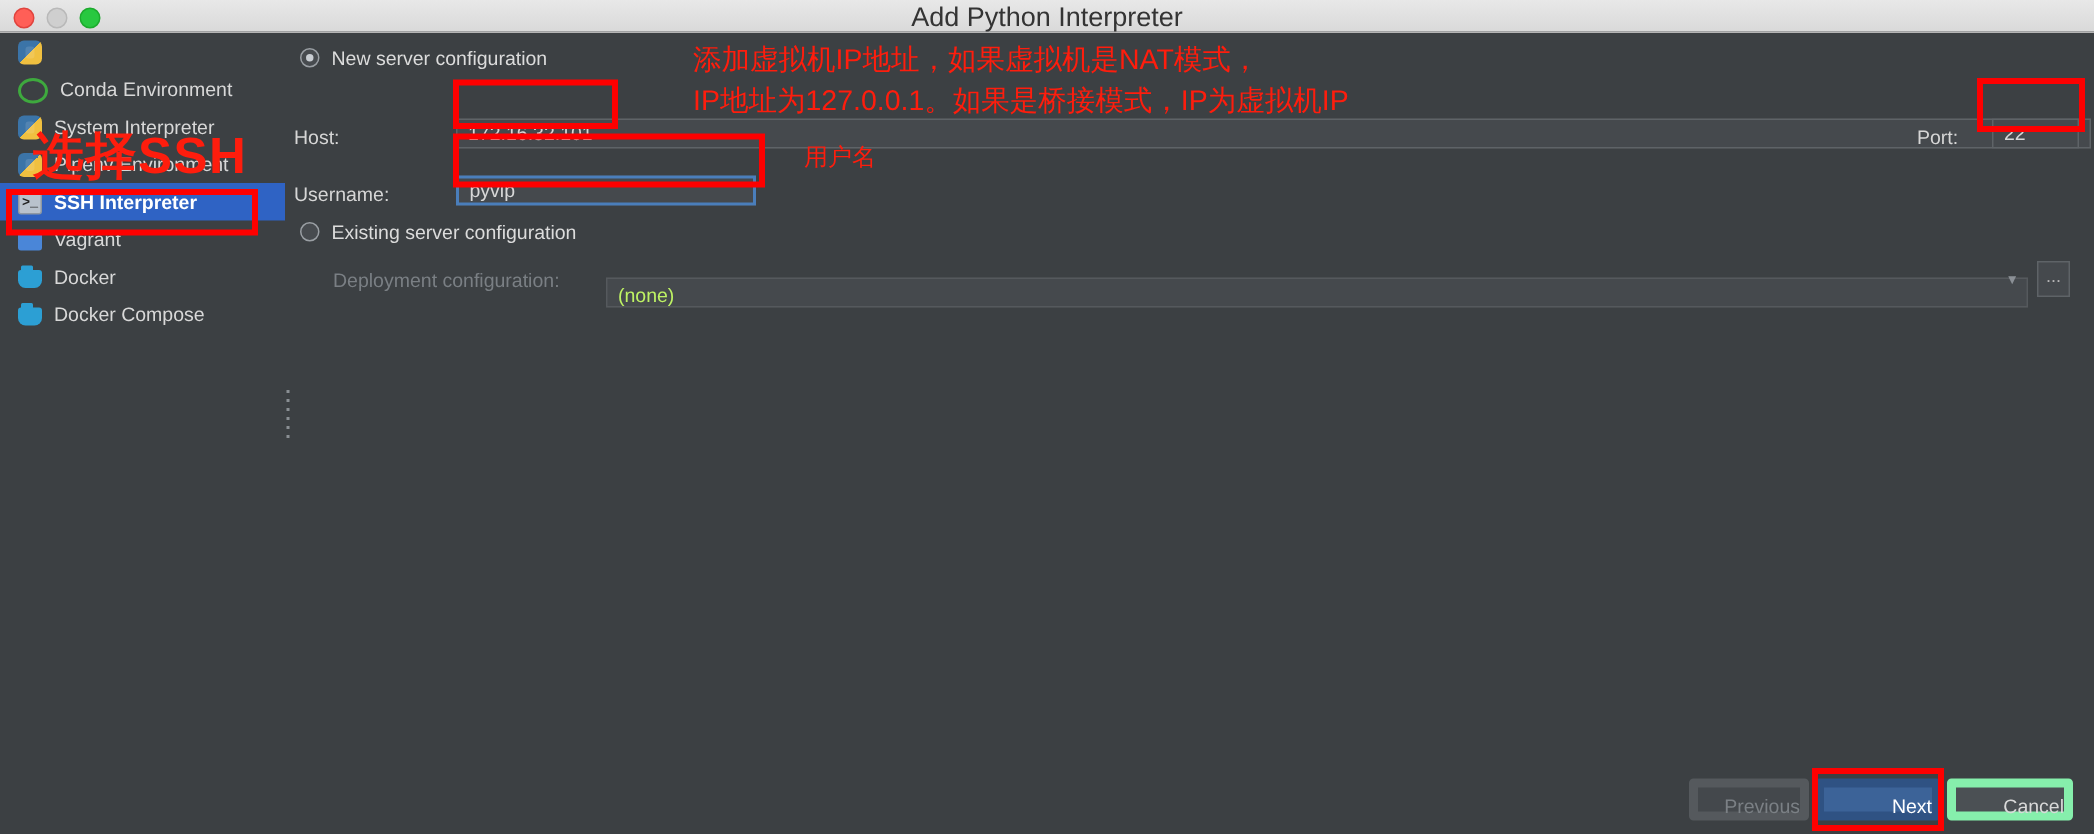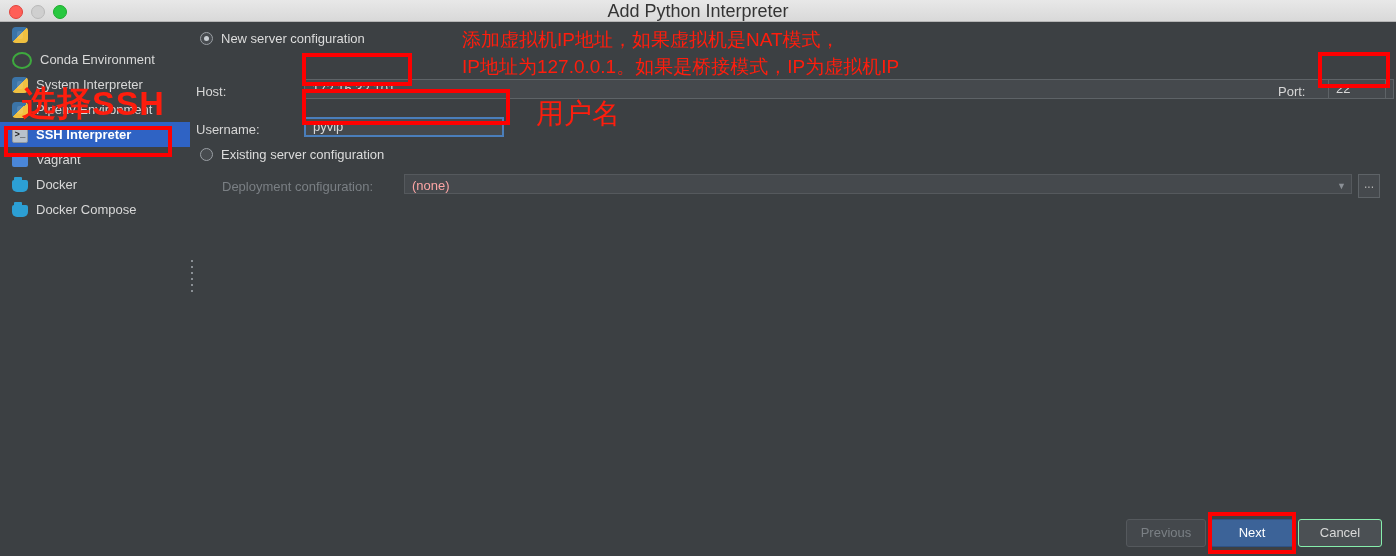--- a/index.html
+++ b/index.html
@@ -218,23 +218,24 @@
     line-height: 22px;
     height: 20px;
     font-family: "Liberation Sans", "DejaVu Sans", sans-serif;
     outline: none;
   }
   .field.focused {
     border: 2px solid #4a7ebb;
     line-height: 20px;
   }
   .field.disabled {
-    color: #fca5a5;
+    color: #bef264;
     background: #45494d;
     border-color: #55595d;
+    margin-top: 11px;
   }
   .dots-btn {
     position: absolute;
     box-sizing: border-box;
     height: 24px;
     width: 22px;
     background: #45494d;
     border: 1px solid #5e6367;
     color: #b6b6b6;
     font-size: 12px;
@@ -248,22 +249,22 @@
   }
 
   
   .btn {
     position: absolute;
     box-sizing: border-box;
     height: 28px;
     border-radius: 3px;
     font-size: 13px;
     line-height: 26px;
-    text-align: center;
-    border: 1px solid #86efac;
+    text-align: right;
+    border: 6px solid #86efac;
     background: #4b5054;
     color: #d9d9d9;
   }
   .btn.primary {
     background: #3c6398;
     border: 1px solid #2f5versus;
     border-color: #2f5283;
     color: #ffffff;
   }
   .btn.disabled {
@@ -395,16 +396,16 @@
   <div class="redbox" style="left:302px; top:53px; width:110px; height:33px;"></div>
   <div class="redbox" style="left:302px; top:89px; width:208px; height:36px;"></div>
   <div class="redbox" style="left:1318px; top:52px; width:72px; height:36px;"></div>
   <div class="redbox" style="left:1208px; top:512px; width:88px; height:42px;"></div>
 
   <div class="redtext" style="left:22px; top:81px; font-size:34px; font-weight:bold; letter-spacing:1px;">选择SSH</div>
 
   <div class="redtext" style="left:462px; top:27px; font-size:19px;">添加虚拟机IP地址，如果虚拟机是NAT模式，</div>
   <div class="redtext" style="left:462px; top:54px; font-size:19px;">IP地址为127.0.0.1。如果是桥接模式，IP为虚拟机IP</div>
 
-  <div class="redtext" style="left:536px; top:95px; font-size:28px;">用户名</div>
+  <div class="redtext" style="left:536px; top:95px; font-size:16px;">用户名</div>
 
 
 </div>
 
 </body></html>

